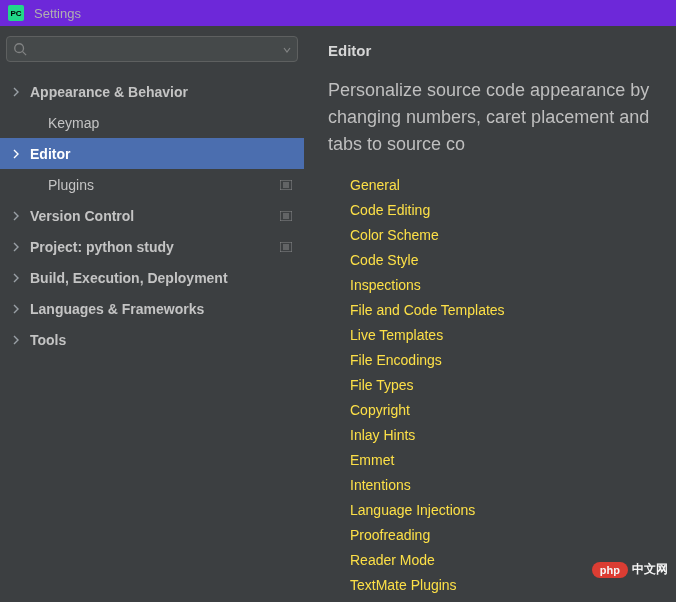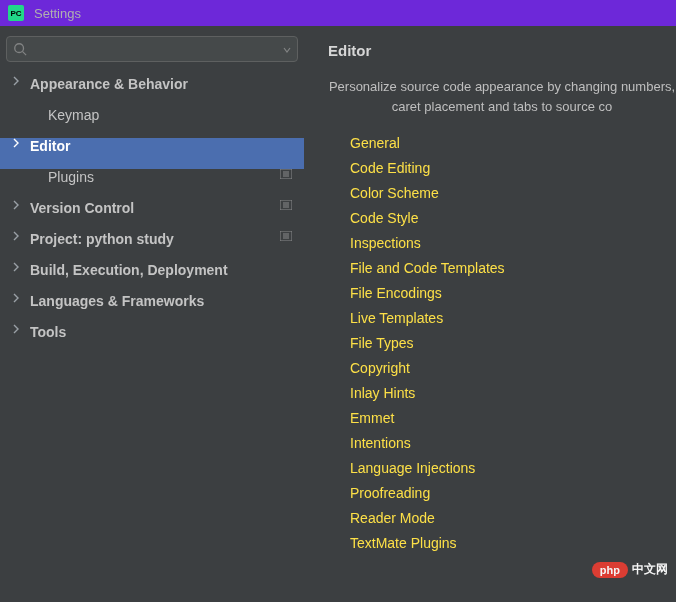--- a/index.html
+++ b/index.html
@@ -82,21 +82,21 @@
     }
     .dropdown-caret {
       opacity: 0.6;
     }
     .tree {
       list-style: none;
       padding-top: 8px;
     }
     .tree-item {
       display: flex;
-      align-items: flex-start;
+      align-items: center;
       height: 31px;
       padding-left: 12px;
       padding-right: 12px;
       cursor: pointer;
       position: relative;
     }
     .tree-item.selected {
       background: #4b6eaf;
       color: #ffffff;
     }
@@ -136,25 +136,24 @@
       padding: 16px 0 0 24px;
       overflow: hidden;
     }
     .main-title {
       font-size: 15px;
       font-weight: 700;
       color: #d6d6d6;
       margin-bottom: 18px;
     }
     .main-desc {
-      font-size: 13px;
+      font-size: 18px;
       color: #bfbfbf;
       line-height: 1.5;
       margin-bottom: 18px;
-      text-align: center;
     }
     .link-list {
       list-style: none;
       padding-left: 22px;
     }
     .link-list li {
       margin-bottom: 7px;
     }
     .link-list a {
       color: #fde047;
@@ -306,22 +305,22 @@
   <div class="main">
     <div class="main-title">Editor</div>
     <div class="main-desc">Personalize source code appearance by changing numbers, caret placement and tabs to source co</div>
     <ul class="link-list" id="linklist">
         <li><a>General</a></li>
         <li><a>Code Editing</a></li>
         <li><a>Color Scheme</a></li>
         <li><a>Code Style</a></li>
         <li><a>Inspections</a></li>
         <li><a>File and Code Templates</a></li>
+        <li><a>Live Templates</a></li>
         <li><a>File Encodings</a></li>
-        <li><a>Live Templates</a></li>
         <li><a>File Types</a></li>
         <li><a>Copyright</a></li>
         <li><a>Inlay Hints</a></li>
         <li><a>Emmet</a></li>
         <li><a>Intentions</a></li>
         <li><a>Language Injections</a></li>
         <li><a>Proofreading</a></li>
         <li><a>Reader Mode</a></li>
         <li><a>TextMate Plugins</a></li>
       </ul>

